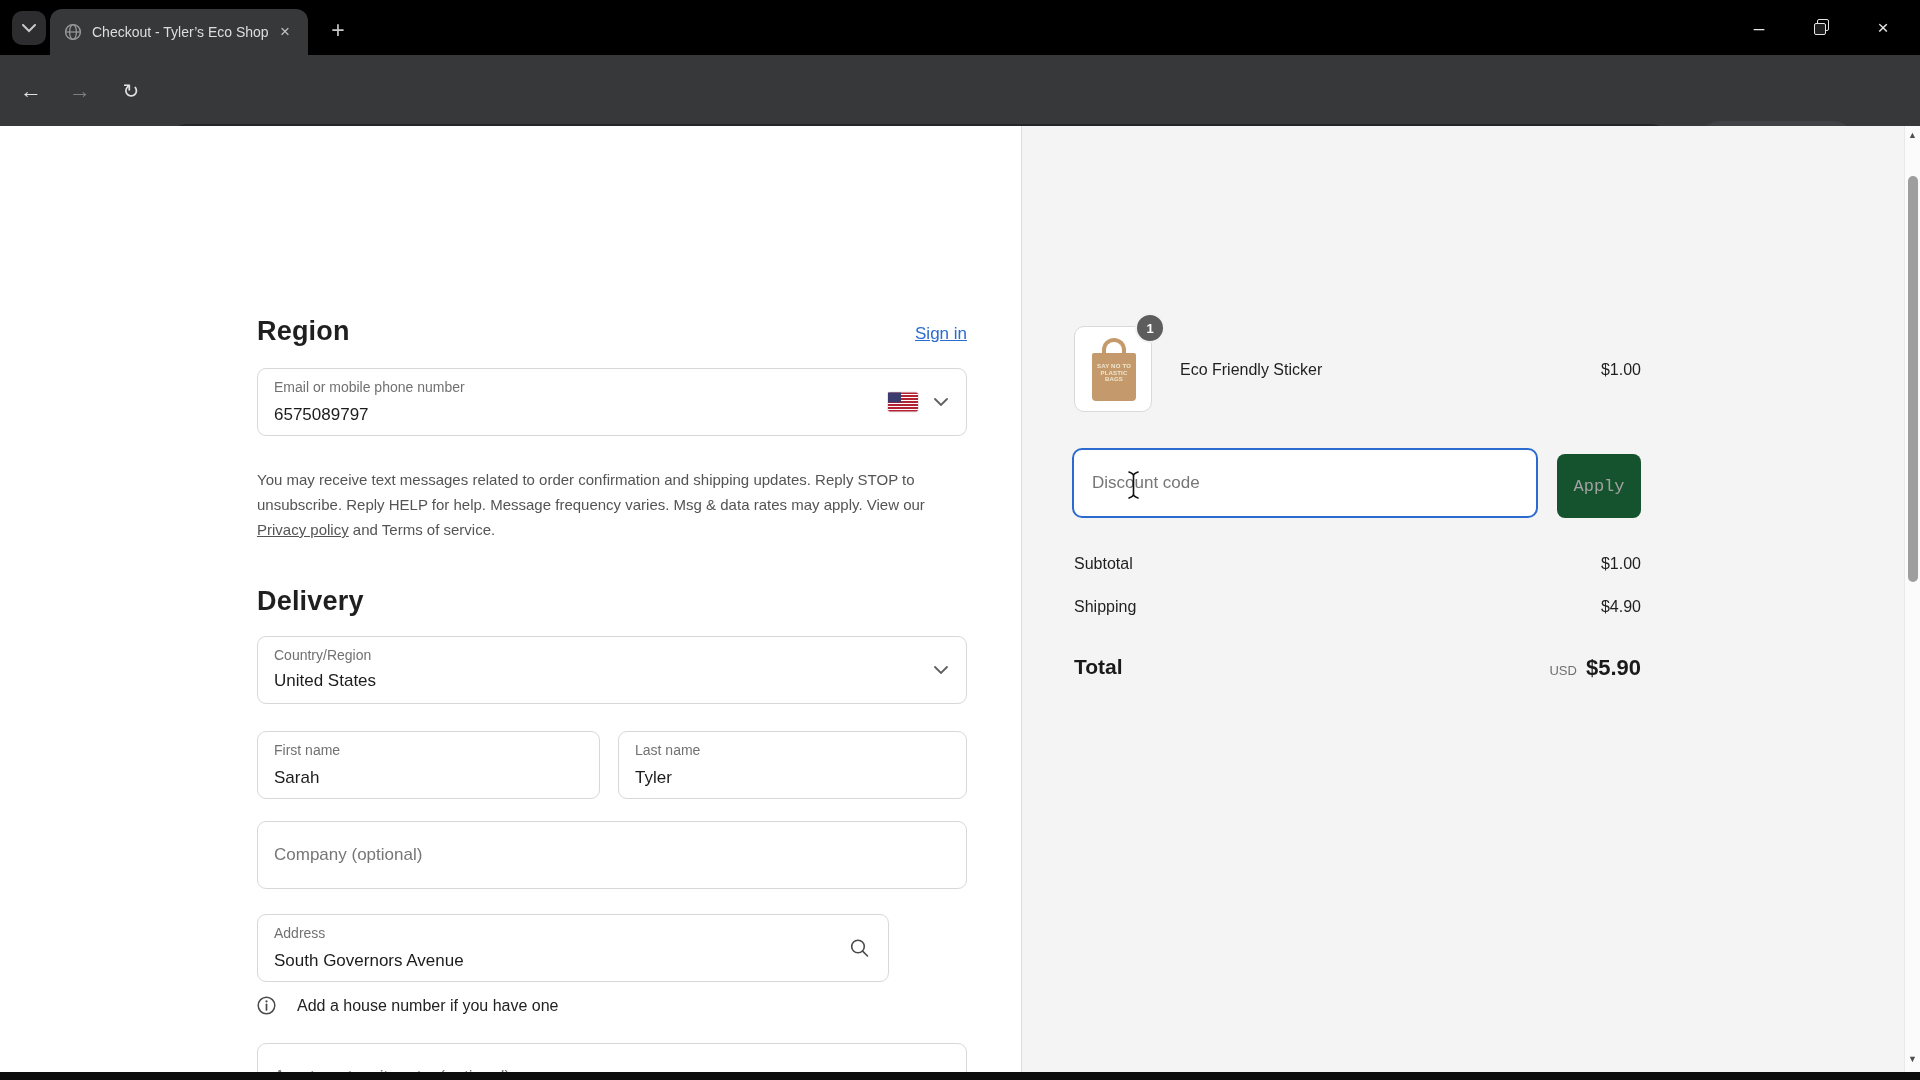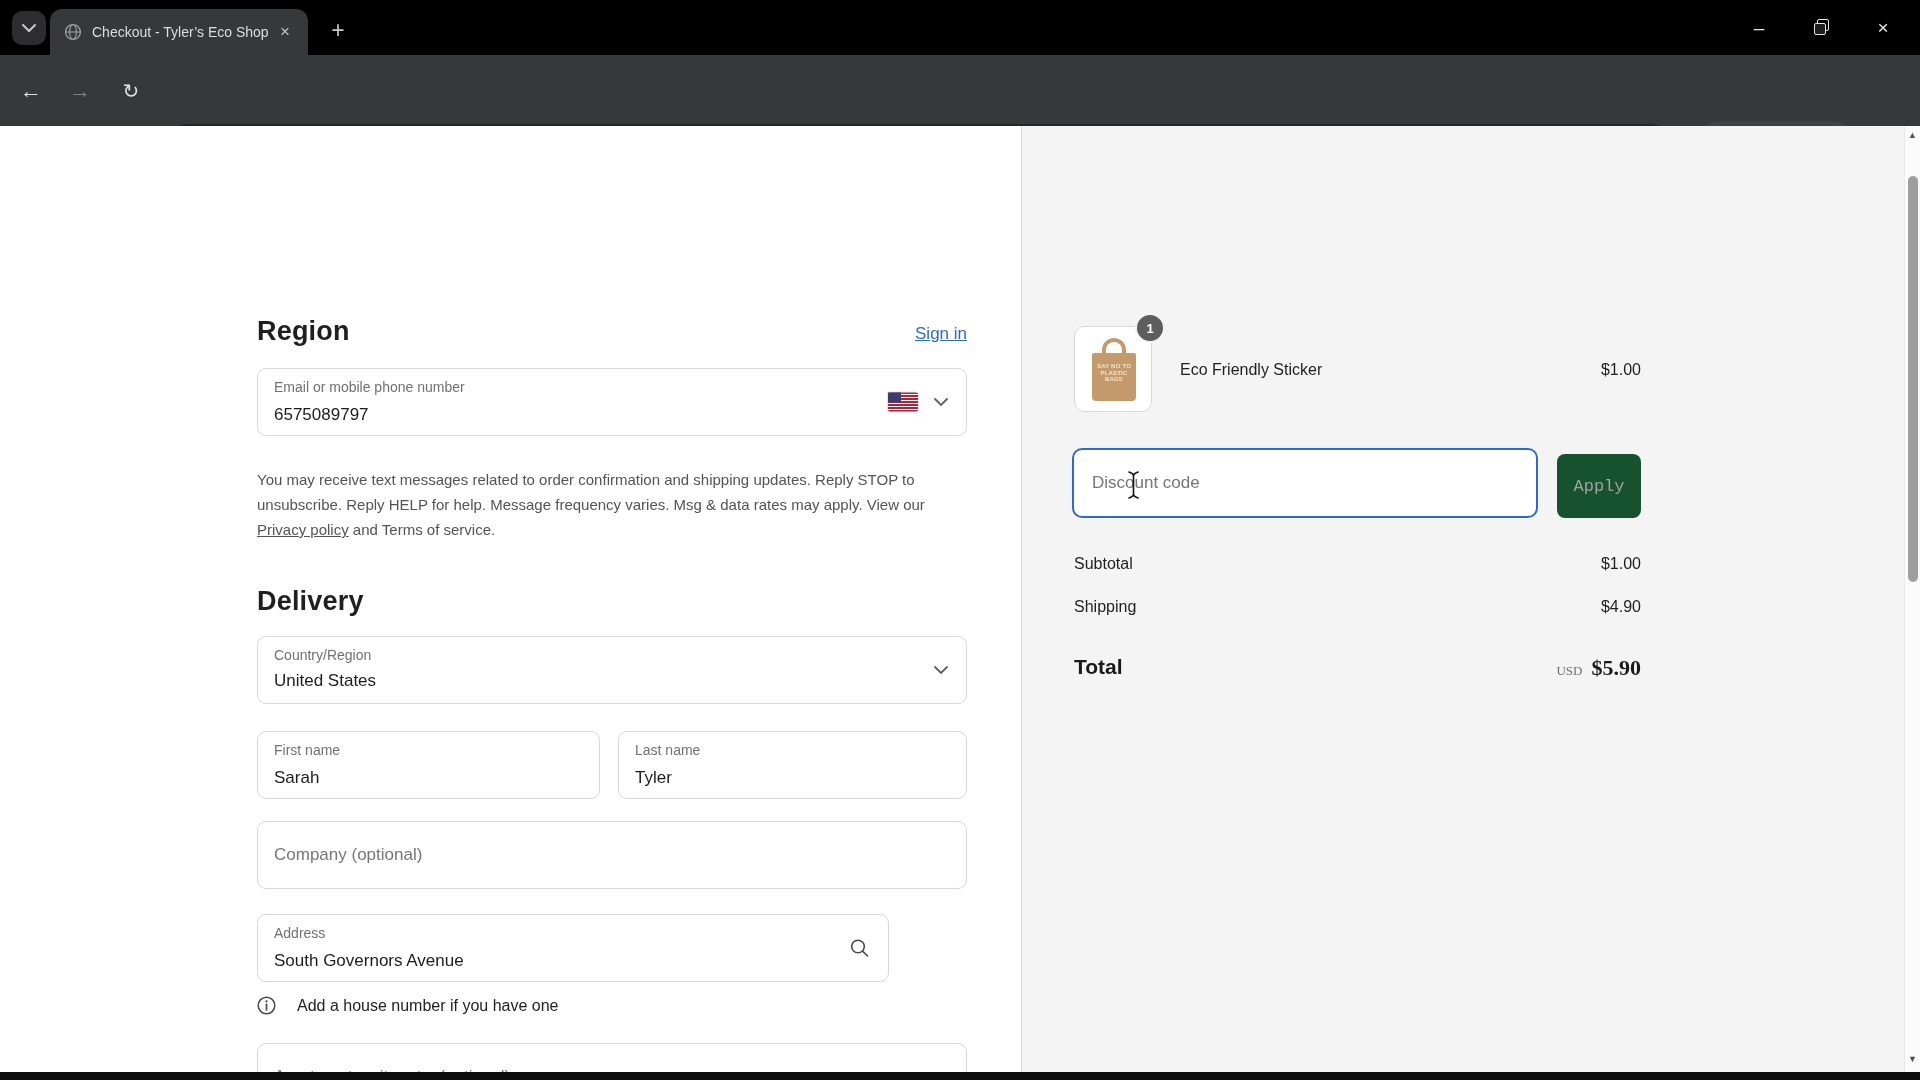--- a/index.html
+++ b/index.html
@@ -113,21 +113,21 @@
     color:#a2a2a2; font-size:17px; display:flex; align-items:center; justify-content:center; border:0;
     font-family:Liberation Mono, monospace; }
   #ibeam-cursor { left:1126px; top:344px; }
 
   .sum-row { position:absolute; left:1074px; width:567px; display:flex; justify-content:space-between;
     font-size:16px; color:#1f1f1f;gap:32px; }
   #row-subtotal { top:429px; }
   #row-shipping { top:472px; }
   #row-total { top:529px; align-items:flex-start; }
   #total-label { font-size:21px; font-weight:700; color:#1a1a1a; }
-  #total-right { display:flex; align-items:baseline; gap:9px;font-family:Liberation Serif, serif; }
+  #total-right { display:flex; align-items:baseline; gap:9px; }
   #total-currency { font-size:13px; color:#6f6f6f; }
   #total-value { font-size:22px; font-weight:700; color:#1a1a1a; }
 </style>
 </head>
 <body>
 
 <div id="tabstrip" class="abs">
   <div id="tab-search-btn" class="abs">
     <svg width="14" height="9">
       <path d="M1 1 L7 7 L13 1" stroke="#c8c8c8" stroke-width="2" fill="none" stroke-linecap="round"></path>

